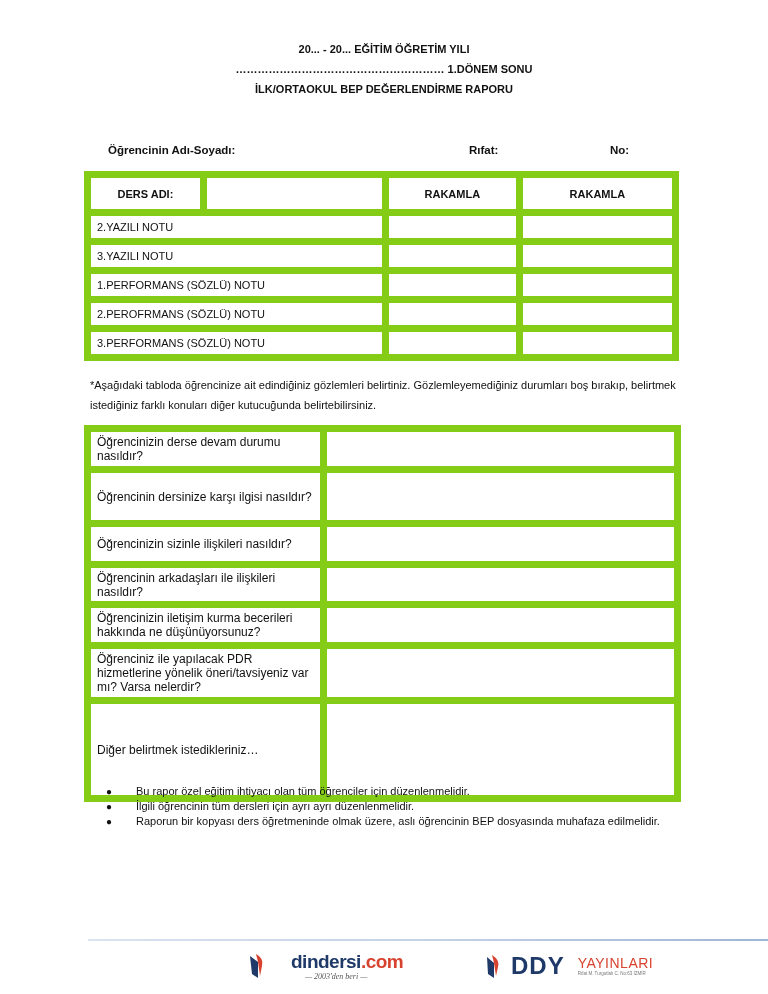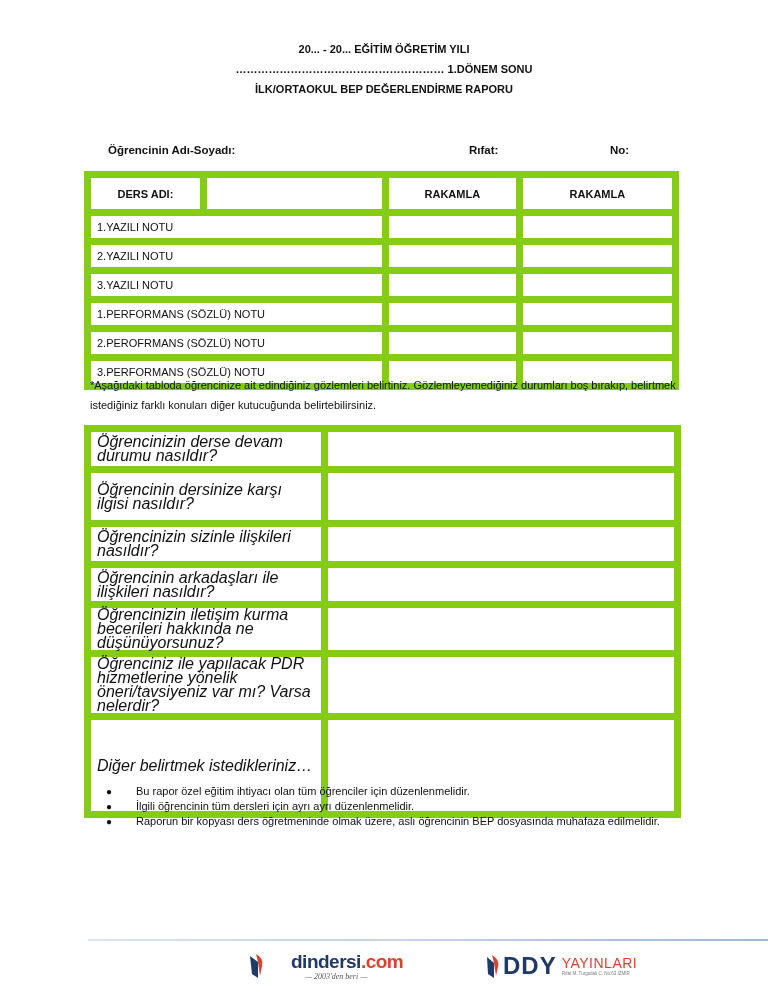--- a/index.html
+++ b/index.html
@@ -5,27 +5,27 @@
   html,body{margin:0;padding:0;background:#fff;}
   body{width:768px;height:994px;position:relative;overflow:hidden;font-family:"Liberation Sans",sans-serif;color:#111;}
   .abs{position:absolute;}
   .title{left:0;width:768px;text-align:center;font-weight:bold;font-size:11px;}
   .lbl{font-weight:bold;font-size:11.5px;margin-left:18px;}
   table{border-collapse:collapse;position:absolute;}
   td{border:7px solid #84cc16;font-size:11px;padding:0 6px;vertical-align:middle;}
   #grades td{height:22px;}
   #grades .hd td{height:31px;font-weight:bold;text-align:center;}
   #grades .mid{border-right:2px solid #999;}
-  #obs td{font-size:16px;line-height:14px;font-style:italic;}
+  #obs td{font-size:12px;line-height:14px;}
   ul.notes{position:absolute;left:118px;top:784px;width:560px;margin:0;padding:0 0 0 18px;font-size:11px;line-height:15px;}
   ul.notes li{list-style:none;position:relative;padding-left:0;}
   ul.notes li .b{position:absolute;left:-30px;top:0;font-size:10px;}
   .hr{left:88px;top:939px;width:680px;height:2px;background:linear-gradient(90deg,#dbe4f0,#c3d2e6,#9fb6d6);}
   .logo1{left:248px;top:952px;}
-  .logo2{left:485px;top:952px;}
+  .logo2{left:485px;top:952px;gap:8px;}
 </style>
 </head>
 <body>
 
 <div class="abs title" style="top:43px;">20... - 20... EĞİTİM ÖĞRETİM YILI</div>
 <div class="abs title" style="top:63px;">………………………………………………… 1.DÖNEM SONU</div>
 <div class="abs title" style="top:83px;">İLK/ORTAOKUL BEP DEĞERLENDİRME RAPORU</div>
 
 <div class="abs lbl" style="left:90px;top:144px;">Öğrencinin Adı-Soyadı:</div>
 <div class="abs lbl" style="left:451px;top:144px;">Rıfat:</div>
@@ -38,25 +38,20 @@
       <col style="width:135px">
       <col style="width:158px">
     </colgroup>
   <tbody>
       <tr class="hd">
     <td>DERS ADI:</td>
     <td class="mid"></td>
     <td>RAKAMLA</td>
     <td>RAKAMLA</td>
   </tr>
-  <tr>
-        <td colspan="2" class="mid">1.YAZILI NOTU</td>
-        <td></td>
-        <td></td>
-      </tr>
   <tr>
         <td colspan="2" class="mid">2.YAZILI NOTU</td>
         <td></td>
         <td></td>
       </tr>
   <tr>
         <td colspan="2" class="mid">3.YAZILI NOTU</td>
         <td></td>
         <td></td>
       </tr>

